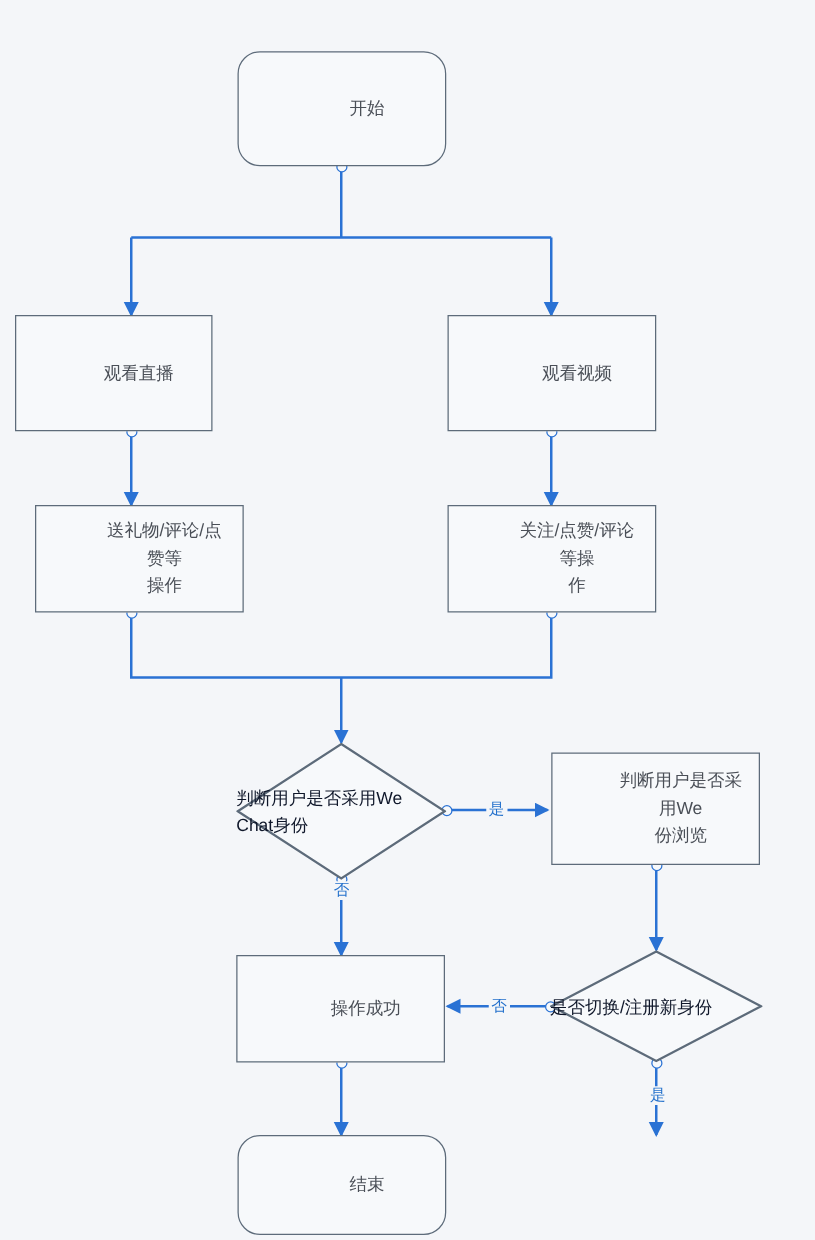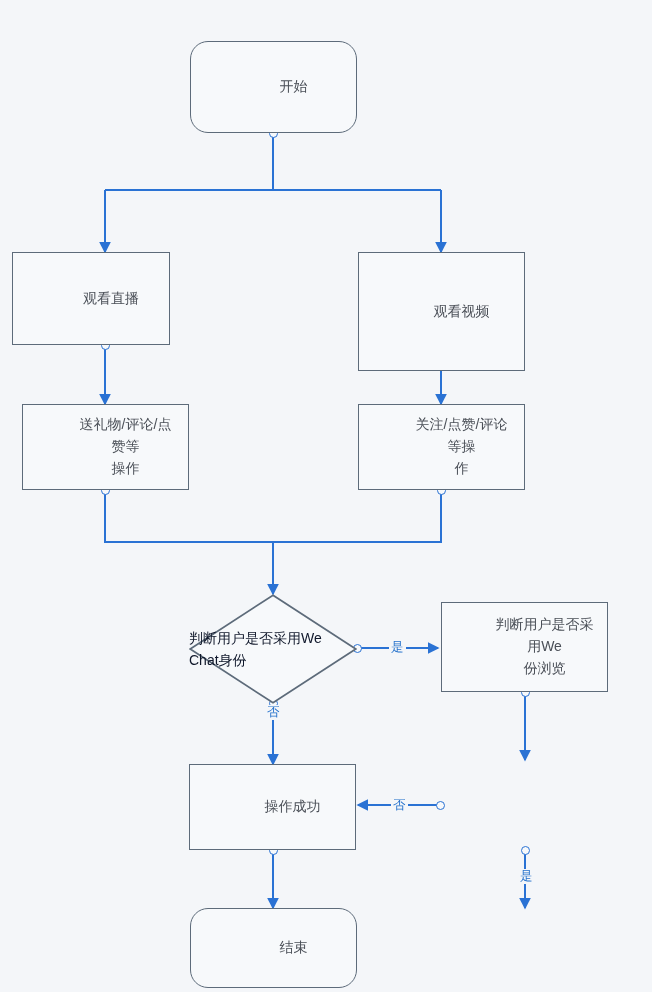--- a/index.html
+++ b/index.html
@@ -144,25 +144,25 @@
   <div class="port" style="left:273px;top:850px"></div>
 
   <div class="node rounded" style="left:190px;top:41px;width:167px;height:92px">
     <span class="node-label">开始</span>
   </div>
 
   <div class="node" style="left:12px;top:252px;width:158px;height:93px">
     <span class="node-label">观看直播</span>
   </div>
 
-  <div class="node" style="left:358px;top:252px;width:167px;height:119px">
+  <div class="node" style="left:358px;top:252px;width:167px;height:93px">
     <span class="node-label">观看视频</span>
   </div>
 
-  <div class="node" style="left:22px;top:404px;width:167px;height:86px">
+  <div class="node" style="left:28px;top:404px;width:167px;height:86px">
     <span class="node-label">送礼物/评论/点赞等
 操作</span>
   </div>
 
   <div class="node" style="left:358px;top:404px;width:167px;height:86px">
     <span class="node-label">关注/点赞/评论等操
 作</span>
   </div>
 
   <div class="diamond-wrap" style="left:189px;top:594px;width:168px;height:110px">
@@ -175,20 +175,26 @@
 
   <div class="node" style="left:441px;top:602px;width:167px;height:90px">
     <span class="node-label">判断用户是否采用We
 份浏览</span>
   </div>
 
   <div class="node" style="left:189px;top:764px;width:167px;height:86px">
     <span class="node-label">操作成功</span>
   </div>
 
+  <div class="diamond-wrap" style="left:440px;top:760px;width:170px;height:90px">
+    <svg class="diamond-shape" viewBox="0 0 170 90" preserveAspectRatio="none">
+      <polygon points="85,1.2 168.8,45 85,88.8 1.2,45" fill="#f7f9fb" stroke="#5d6b7a" stroke-width="1.8"></polygon>
+    </svg>
+    <span class="diamond-text" style="width:176px">是否切换/注册新身份</span>
+  </div>
 
   <div class="node rounded" style="left:190px;top:908px;width:167px;height:80px">
     <span class="node-label">结束</span>
   </div>
 
 
   <div class="edge-label" style="left:389px;top:640px">是</div>
   <div class="edge-label" style="left:265px;top:705px">否</div>
   <div class="edge-label" style="left:391px;top:798px">否</div>
   <div class="edge-label" style="left:518px;top:869px">是</div>

